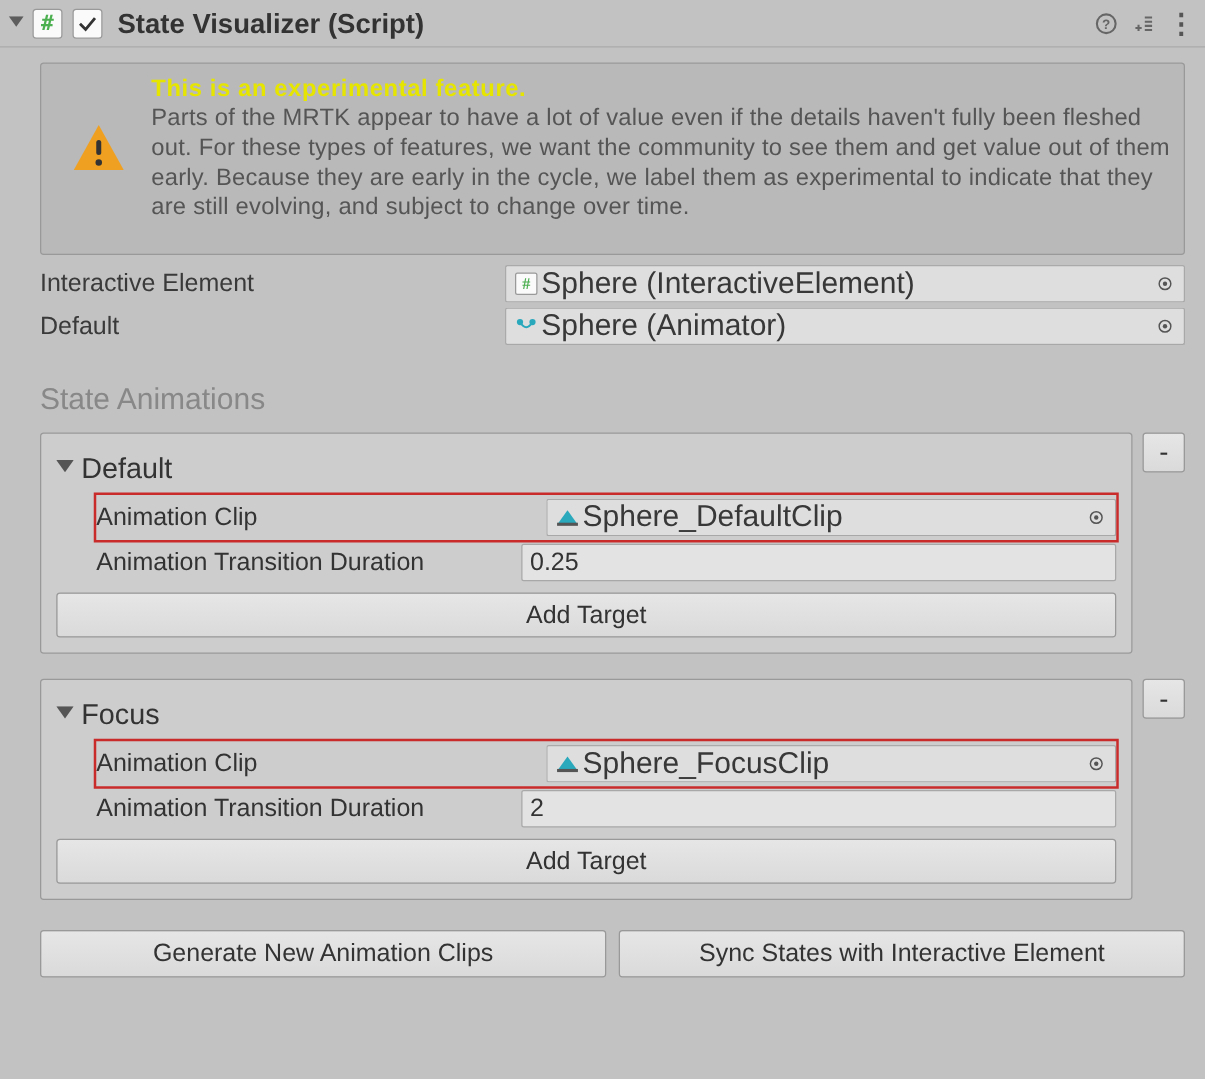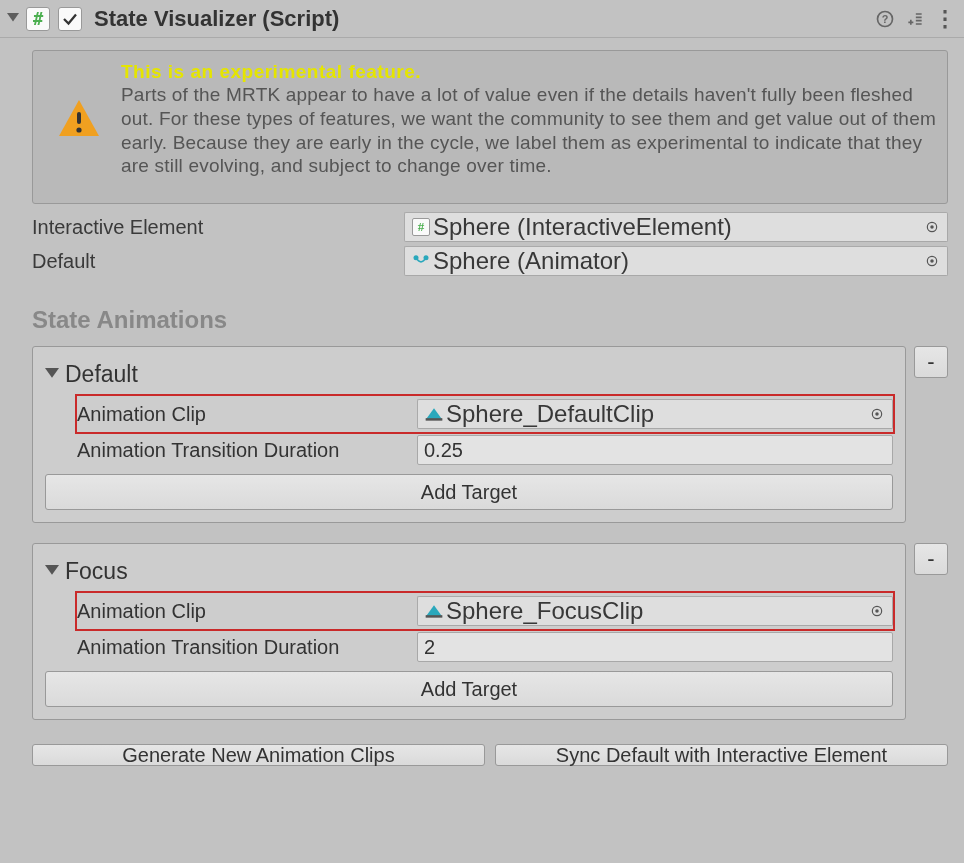--- a/index.html
+++ b/index.html
@@ -143,21 +143,21 @@
     border: 1px solid #a8a8a8;
     border-radius: 2px;
     padding: 0 6px;
     font-size: 20px;
     color: #333;
     outline: none;
   }
 
   .section-title {
     color: #888;
-    font-weight: bold;
+    font-weight: normal;
     font-size: 24px;
     margin: 28px 0 12px 0;
   }
 
   .state-area { display: flex; align-items: flex-start; }
   .state-box {
     flex: 1;
     background: #cdcdcd;
     border: 1px solid #999;
     border-radius: 3px;
@@ -176,20 +176,21 @@
     align-items: center;
     height: 36px;
   }
   .state-prop-label {
     width: 340px;
     font-size: 20px;
   }
   .highlighted {
     outline: 2px solid #c92a2a;
     outline-offset: 0;
+    gap: 20px;
   }
   .wide-btn {
     height: 36px;
     background: linear-gradient(#e6e6e6,#dadada);
     border: 1px solid #999;
     border-radius: 3px;
     width: 100%;
     text-align: center;
     display: flex;
     align-items: center;
@@ -210,21 +211,21 @@
     font-size: 22px;
     cursor: pointer;
   }
   .footer-btns {
     display: flex;
     gap: 10px;
     margin-top: 24px;
   }
   .footer-btn {
     flex: 1;
-    height: 22px;
+    height: 38px;
     background: linear-gradient(#e6e6e6,#dadada);
     border: 1px solid #999;
     border-radius: 3px;
     display: flex;
     align-items: center;
     justify-content: center;
     font-size: 20px;
     cursor: pointer;
   }
   .state-gap { height: 20px; }
@@ -384,16 +385,16 @@
           <input class="num-field" type="text" value="2" style="">
         </div>
       </div>
       <div class="wide-btn">Add Target</div>
     </div>
     <div class="remove-btn">-</div>
   </div>
 
   <div class="footer-btns">
     <div class="footer-btn">Generate New Animation Clips</div>
-    <div class="footer-btn">Sync Default with Interactive Element</div>
+    <div class="footer-btn">Sync States with Interactive Element</div>
   </div>
 
 </div>
 
 </body></html>

